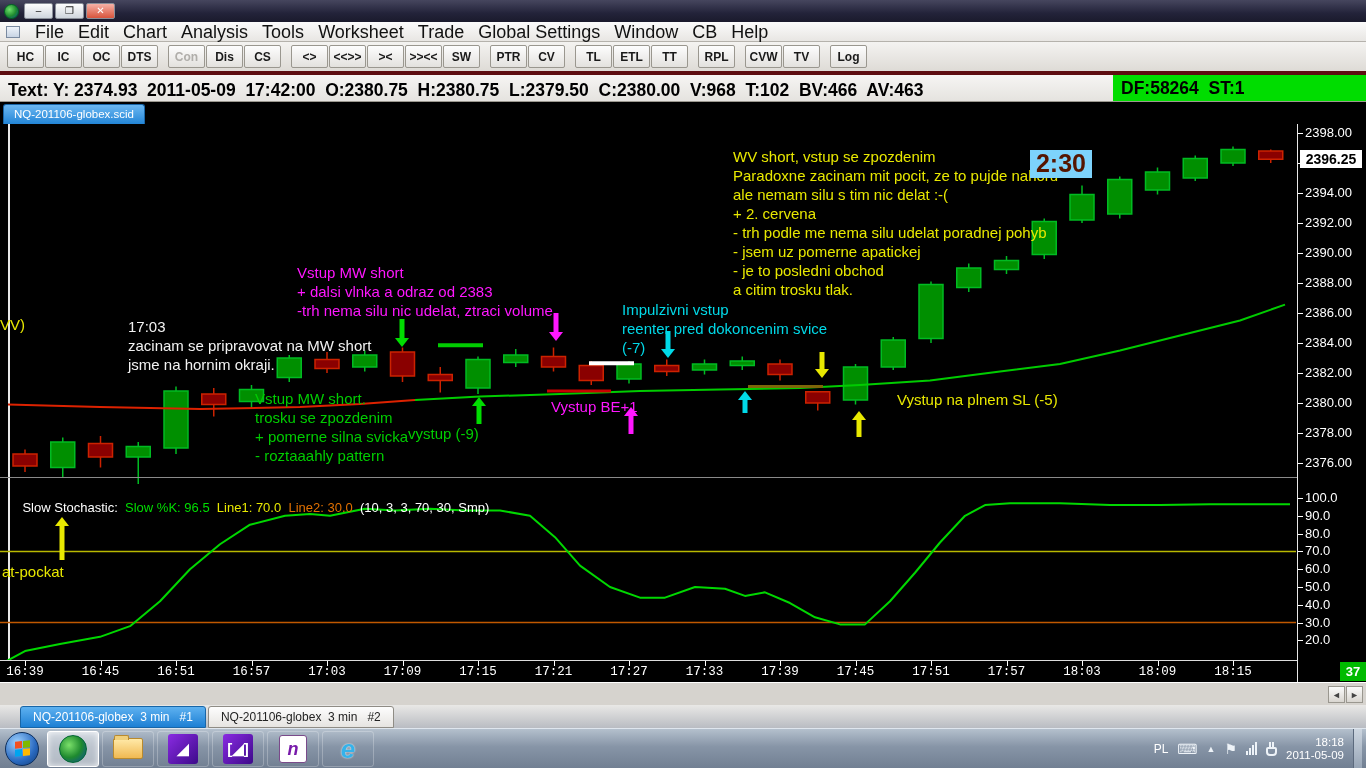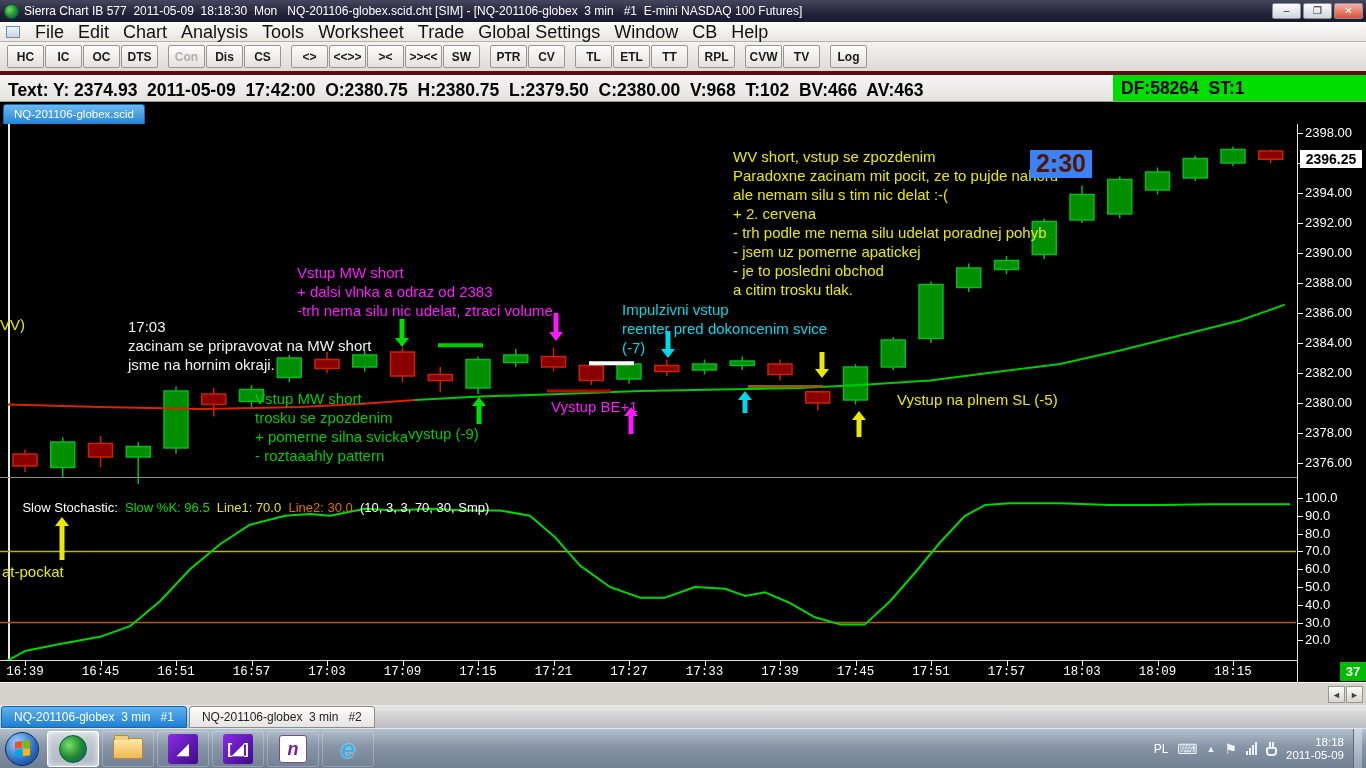--- a/index.html
+++ b/index.html
@@ -62,21 +62,21 @@
   .chart-header .avg { color:#00e000; }
 
   .stoch-header { position:absolute; left:8px; top:485px; z-index:4; font-size:13px; white-space:pre; color:#fff; }
   .stoch-header .k { color:#00dd00; } .stoch-header .l1 { color:#e6e600; } .stoch-header .l2 { color:#e07000; }
 
   .ann { position:absolute; z-index:5; font-size:15px; line-height:19px; white-space:pre-line; }
   .ann.yellow { color:#e8e800; } .ann.magenta { color:#ff17ff; } .ann.white { color:#f2f2f2; }
   .ann.cyan { color:#00d9e8; } .ann.green { color:#00cc00; }
 
   .countdown { position:absolute; left:1030px; top:150px; width:62px; height:28px; z-index:6;
-    background:#3b82f6; color:#551500; font-size:25px; font-weight:bold; text-align:center; line-height:27px; }
+    background:#7dd3fc; color:#551500; font-size:25px; font-weight:bold; text-align:center; line-height:27px; }
 
   
   .price-scale { position:absolute; left:1297px; top:124px; width:69px; height:558px;
     background:#000; border-left:1px solid #e8e8e8; z-index:6; }
   .ptick { position:absolute; left:0; color:#fff; font-size:13px; height:16px; line-height:16px; white-space:nowrap; }
   .ptick i { display:inline-block; width:5px; height:1px; background:#fff; vertical-align:middle; margin-right:2px; }
   .last-price { position:absolute; left:2px; width:62px; height:18px; background:#fff; color:#000;
     font-size:14px; font-weight:bold; text-align:center; line-height:18px; z-index:7; }
 
   
@@ -87,21 +87,21 @@
   .bar-badge { position:absolute; left:1340px; top:662px; width:26px; height:19px; z-index:7;
     background:#00bb00; color:#fff; font-size:13px; font-weight:bold; text-align:center; line-height:19px; }
 
   
   .mid-strip { position:absolute; left:0; top:682px; width:1366px; height:23px; background:#d6d3ce; border-top:1px solid #fff; }
   .scroll-btn { position:absolute; top:3px; width:17px; height:17px; background:linear-gradient(#fbfbfb,#d9d6d0);
     border:1px solid #9a978f; font-size:9px; text-align:center; line-height:16px; color:#444; }
 
   
   .bottom-tabs { position:absolute; left:0; top:705px; width:1366px; height:23px;
-    background:linear-gradient(#e9e8e6,#b9bcc2); display:flex; align-items:flex-end; padding-left:1px; }
+    background:linear-gradient(#e9e8e6,#b9bcc2); display:flex; align-items:flex-end; padding-left:20px; }
   .btab { height:22px; padding:0 12px; font-size:12px; line-height:21px; white-space:pre;
     border:1px solid #7c8courier08; border-radius:3px 3px 0 0; }
   .btab.active { background:linear-gradient(#5eb1f0,#1d7fd4); color:#fff; border:1px solid #1866a8; }
   .btab.inactive { background:linear-gradient(#fdfdfd,#e6e4e1); color:#222; border:1px solid #8f8c85; margin-left:2px; }
 
   
   .taskbar { position:absolute; left:0; top:728px; width:1366px; height:40px;
     background:linear-gradient(#b4c0cd,#8795a7 45%,#717f92); border-top:1px solid #dfe6ee;
     display:flex; align-items:center; }
   .start-orb { width:34px; height:34px; border-radius:50%; margin:0 8px 0 5px;
@@ -136,21 +136,20 @@
   .clock { text-align:right; font-size:11.5px; line-height:13px; white-space:nowrap; }
   .show-desktop { width:9px; height:40px; background:linear-gradient(#cdd6e0,#96a4b5); border-left:1px solid #5c6a7d; }
 </style>
 </head>
 <body>
 
 <div class="screen">
 
   <div class="title-bar">
     <span class="globe"></span>
-    <span class="title-text">Sierra Chart IB 577  2011-05-09  18:18:30  Mon   NQ-201106-globex.scid.cht [SIM] - [NQ-201106-globex  3 min   #1  E-mini NASDAQ 100 Futures]</span>
     <span class="win-controls">
       <span class="win-btn">–</span>
       <span class="win-btn">❐</span>
       <span class="win-btn close">✕</span>
     </span>
   </div>
 
   <div class="menu-bar">
     <span class="menu-doc-icon"></span>
     <span id="menu-items" style="display:flex;">

